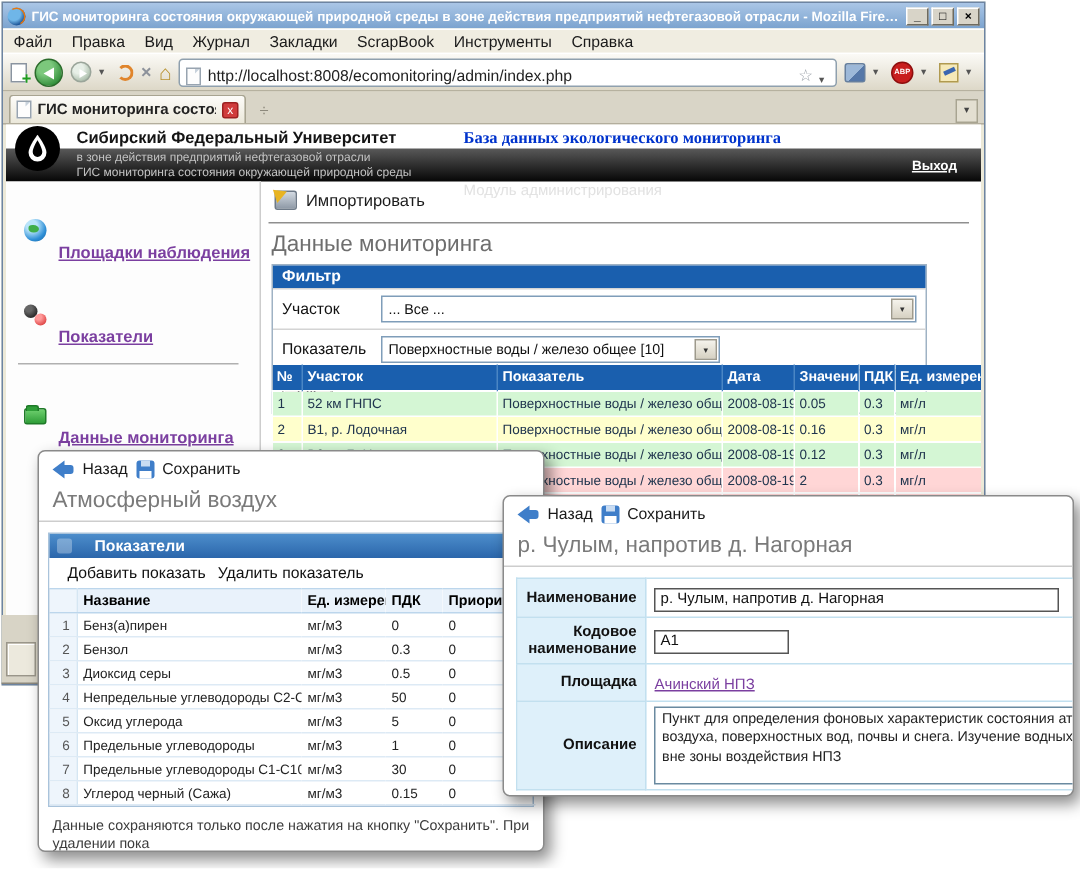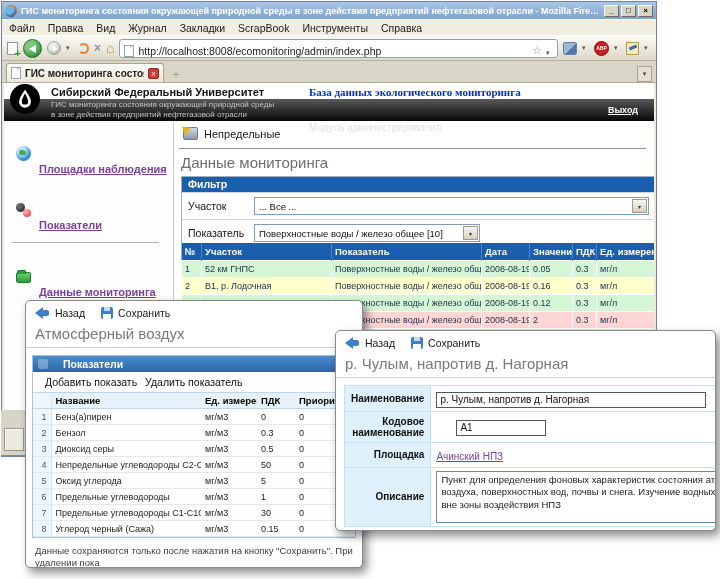--- a/index.html
+++ b/index.html
@@ -108,21 +108,21 @@
   .import-row { position:absolute; left:8px; top:6px; display:flex; align-items:center; gap:6px;
           font-size:11px; color:#1a1a1a; }
   .icon-import { width:15px; height:13px; background:linear-gradient(#d3dae2,#8e99a6);
           border:1px solid #6e7a88; border-radius:2px; position:relative; }
   .icon-import::after { content:""; position:absolute; left:-3px; top:-4px;
           border-top:5px solid transparent; border-bottom:5px solid transparent; border-right:8px solid #e8b422;
           transform:rotate(40deg); }
   .rule { position:absolute; left:4px; right:8px; top:27px; height:1px; background:#8f8f8f; }
   .page-title { position:absolute; left:6px; top:33px; font-size:15px; color:#6e6e6e; }
 
-  .filter-box { position:absolute; left:6px; top:55px; width:475px; border:1px solid #9fb2c4; background:#fff; }
+  .filter-box { position:absolute; left:6px; top:55px; width:437px; border:1px solid #9fb2c4; background:#fff; }
   .filter-head { height:15px; line-height:15px; padding:0 6px; background:#1a5fae;
           color:#fff; font-weight:bold; font-size:10.5px; }
   .filter-row { display:flex; align-items:center; padding:4px 6px; border-top:1px solid #d4d4d4; font-size:10.5px; color:#111; }
   .flabel { width:66px; flex:0 0 66px; }
   .select { position:relative; height:18px; background:#fff; border:1px solid #7f9db9;
           display:flex; align-items:center; padding:0 18px 0 4px; font-size:9.5px; white-space:nowrap; overflow:hidden; }
   .select-wide { flex:1; }
   .select-mid { width:226px; }
   .sel-btn { position:absolute; right:1px; top:1px; bottom:1px; width:15px;
           background:linear-gradient(#f5f3ec,#d6d1c2); border:1px solid #9e9a8c;
@@ -145,21 +145,21 @@
   .corner-frag { position:absolute; left:1px; top:410px; width:26px; height:46px; background:#d8d4c6;
           border-right:1px solid #8c887c; border-bottom:1px solid #8c887c; z-index:3; }
   .frag-btn { position:absolute; left:3px; top:18px; width:20px; height:23px; background:#ece9dd;
           border:1px solid #9a968a; box-shadow:inset 1px 1px 0 #fff; }
 
   
   .popup { position:absolute; background:#fff; border:1px solid #8a8a8a; border-radius:5px;
           box-shadow:4px 5px 10px rgba(0,0,0,.45); overflow:hidden; }
   .popup-left { left:25px; top:300px; width:338px; height:268px; z-index:5; }
   .popup-right { left:335px; top:330px; width:381px; height:201px; z-index:6; }
-  .p-toolbar { display:flex; align-items:center; gap:16px; padding:6px 9px 3px; font-size:10.5px; color:#1a1a1a; }
+  .p-toolbar { display:flex; align-items:center; gap:6px; padding:6px 9px 3px; font-size:10.5px; color:#1a1a1a; }
   .tb-item { display:flex; align-items:center; gap:5px; }
   .icon-back { position:relative; display:inline-block; width:15px; height:12px; }
   .icon-back::before { content:""; position:absolute; left:0; top:0; border-top:6px solid transparent;
           border-bottom:6px solid transparent; border-right:8px solid #3f7ec9; }
   .icon-back::after { content:""; position:absolute; left:7px; top:3px; width:7px; height:6px;
           background:#3f7ec9; border-radius:0 2px 2px 0; }
   .icon-save { position:relative; display:inline-block; width:12px; height:12px; background:#3f7ec9; border-radius:2px; }
   .icon-save::before { content:""; position:absolute; left:3px; top:0; width:6px; height:4px; background:#c9dcf2; }
   .icon-save::after { content:""; position:absolute; left:2px; bottom:0; width:8px; height:5px; background:#fff; }
   .p-title { padding:3px 9px 5px; font-size:15px; color:#7a7a7a; border-bottom:1px solid #cdcdcd; }
@@ -179,21 +179,21 @@
   .lt-table .num { background:#eef5fc; color:#555; border-right:1px solid #d5e6f3; text-align:right; }
   .p-note { margin:7px 9px 0; font-size:9.5px; color:#3c3c3c; line-height:12px; }
 
   .form-table { margin:7px 8px 0; border-collapse:collapse; width:364px; }
   .form-table td { border:1px solid #c2e0ef; }
   .form-table td.lbl { width:72px; background:#def0fa; font-size:10px; font-weight:bold;
           text-align:right; padding:4px 6px; color:#111; line-height:11px; vertical-align:middle; }
   .form-table td.val { background:#fff; padding:3px 5px; }
   .txt { height:16px; border:1px solid #555; font-size:10px; padding:0 3px; font-family:inherit; color:#111; }
   .name-input { width:270px; }
-  .code-input { width:90px;margin-left:20px; }
+  .code-input { width:90px; }
   .site-link { color:#7b3fa0; font-size:10px; text-decoration:underline;margin-top:33px; }
   .desc-box { width:344px; height:52px; border:1px solid #6a8aa0; font-size:9.5px; line-height:12.5px;
           padding:2px 4px; color:#222; overflow:hidden; }
 </style>
 </head>
 <body>
 
 <div id="stage">
 
   <div class="bwin">
@@ -257,22 +257,22 @@
         <svg width="22" height="22" viewBox="0 0 24 24">
           <path d="M12 2 C12 2 5.5 10.5 5.5 15 a6.5 6.5 0 0 0 13 0 C18.5 10.5 12 2 12 2 Z" fill="#fff"></path>
           <path d="M12 6 C12 6 8.5 11.5 8.5 14.6 a3.5 3.5 0 0 0 7 0 C15.5 11.5 12 6 12 6 Z" fill="#000"></path>
         </svg>
       </div>
       <div class="univ">Сибирский Федеральный Университет</div>
       <div class="dbtitle">База данных экологического мониторинга</div>
 
       <div class="darkbar">
         <div class="darksubs">
+          <div>в зоне действия предприятий нефтегазовой отрасли</div>
           <div>ГИС мониторинга состояния окружающей природной среды</div>
-          <div>в зоне действия предприятий нефтегазовой отрасли</div>
         </div>
         <div class="module">Модуль администрирования</div>
         <a class="logout">Выход</a>
       </div>
 
       <div class="sidebar">
           <div class="side-item">
             <span class="si si-globe"></span>
             <span class="side-label">Площадки наблюдения</span>
           </div>
@@ -283,21 +283,21 @@
           <div class="side-divider"></div>
           <div class="side-item">
             <span class="si si-folder"></span>
             <span class="side-label">Данные мониторинга</span>
           </div>
         </div>
 
       <div class="main">
         <div class="import-row">
           <span class="icon-import"></span>
-          <span>Непредельные</span>
+          <span>Импортировать</span>
         </div>
         <div class="rule"></div>
         <div class="page-title">Данные мониторинга</div>
 
         <div class="filter-box">
           <div class="filter-head">Фильтр</div>
           <div class="filter-row">
             <span class="flabel">Участок</span>
             <div class="select select-wide">
               <span>... Все ...</span>

